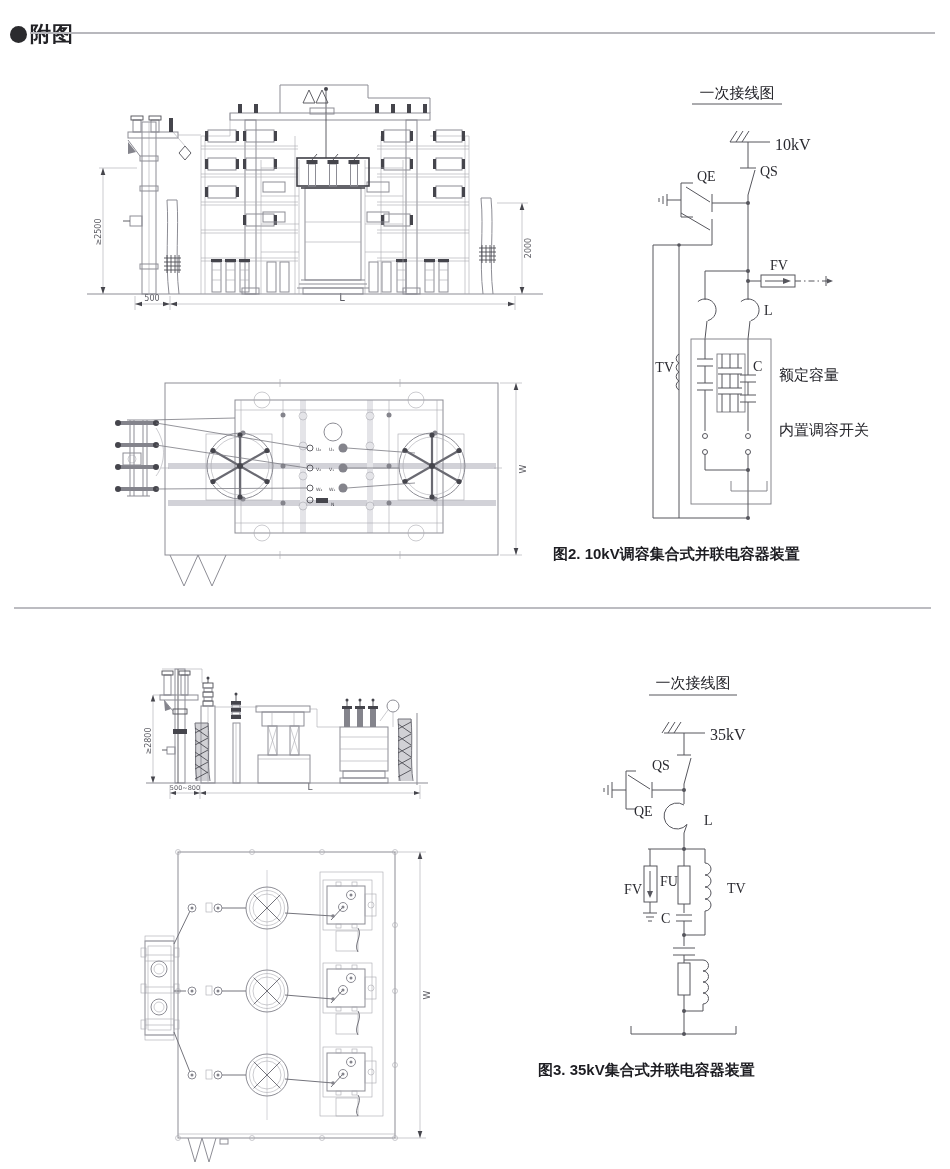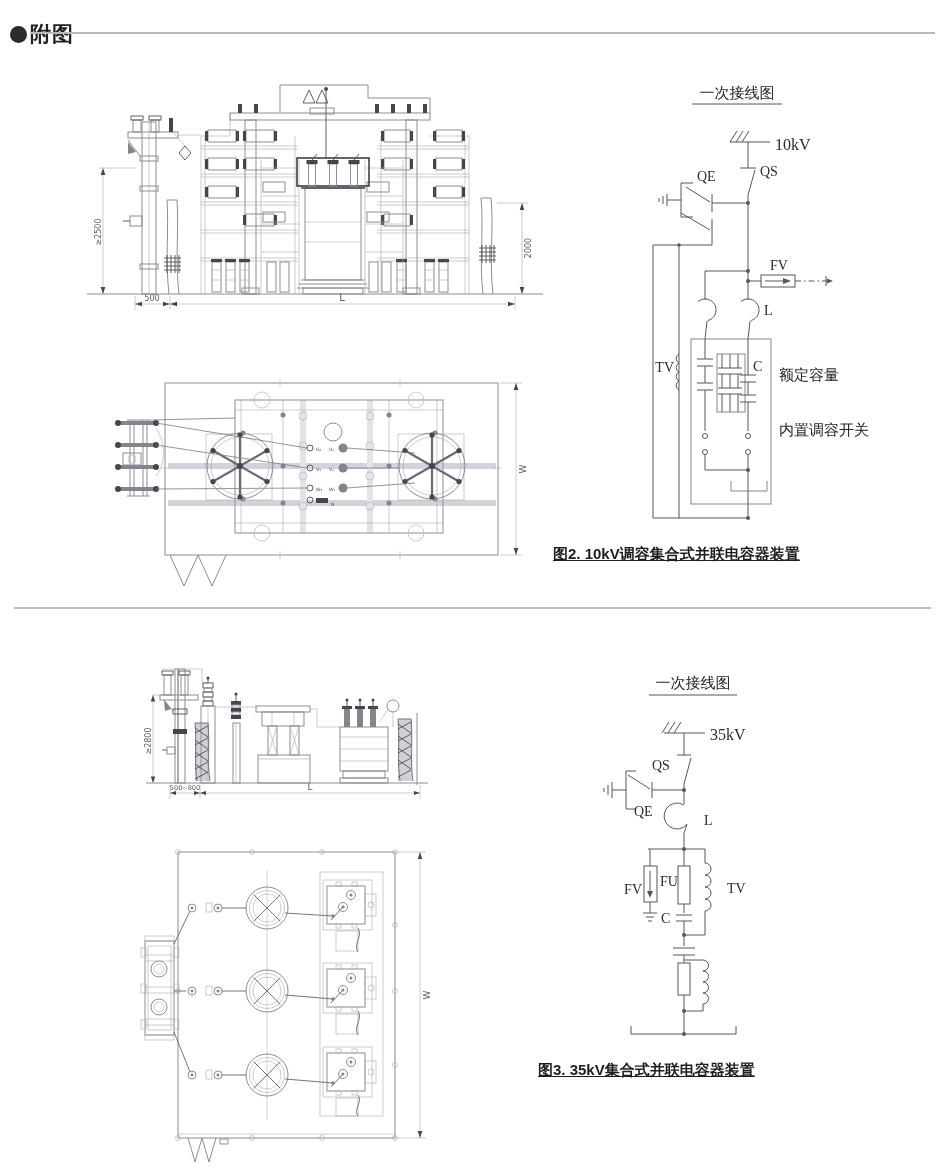--- a/index.html
+++ b/index.html
@@ -5,21 +5,21 @@
   * { margin:0; padding:0; box-sizing:border-box; }
   html,body { width:950px; height:1169px; }
   body { background:#ffffff; position:relative; overflow:hidden;
          font-family:"Liberation Sans", sans-serif; }
   .abs { position:absolute; }
   .hdr-wrap { left:10px; top:20px; display:flex; align-items:center; gap:3px; }
   .hdr-bullet { width:17px; height:17px; border-radius:50%; background:#2b2b2e; display:inline-block; }
   .hdr-title { font-size:21px; font-weight:bold; color:#222226; letter-spacing:1px; }
   .hdr-rule { left:30px; top:32px; width:905px; height:2px; background:#b8b8bd; }
   .sec-rule { left:14px; top:607px; width:917px; height:2px; background:#bcbcc1; }
-  .caption { position:absolute; font-weight:bold; font-size:15px; color:#1d1d22;text-decoration:underline; }
+  .caption { position:absolute; font-weight:bold; font-size:15px; color:#1d1d22; }
 
   
   .ln  { stroke:#8d8d95; stroke-width:1; fill:none; }
   .lnt { stroke:#a9a9b0; stroke-width:0.6; fill:none; }
   .lnm { stroke:#74747c; stroke-width:1; fill:none; }
   .lnb { stroke:#3f3f46; stroke-width:1.6; fill:none; }
   .lnd { stroke:#4f4f56; stroke-width:0.9; fill:none; }
   .lnf { stroke:#c9c9cf; stroke-width:0.8; fill:none; }
   .fd  { fill:#45454c; stroke:none; }
   .fm  { fill:#84848c; stroke:none; }

